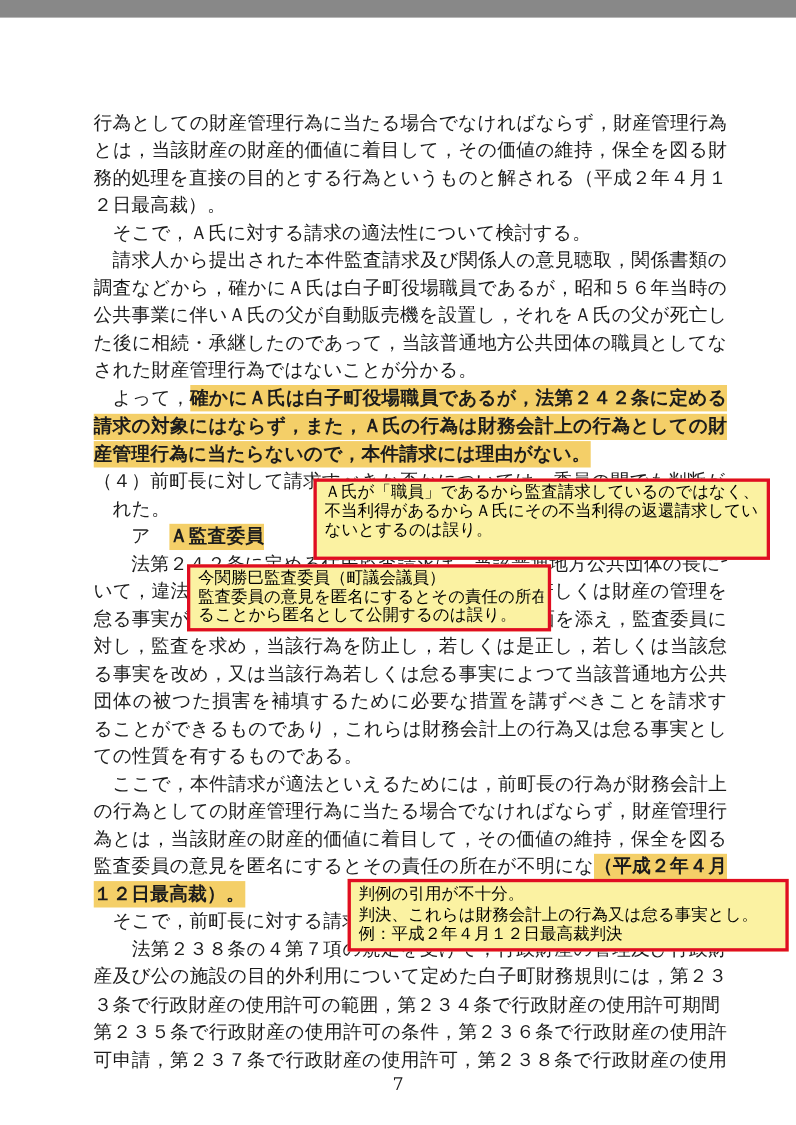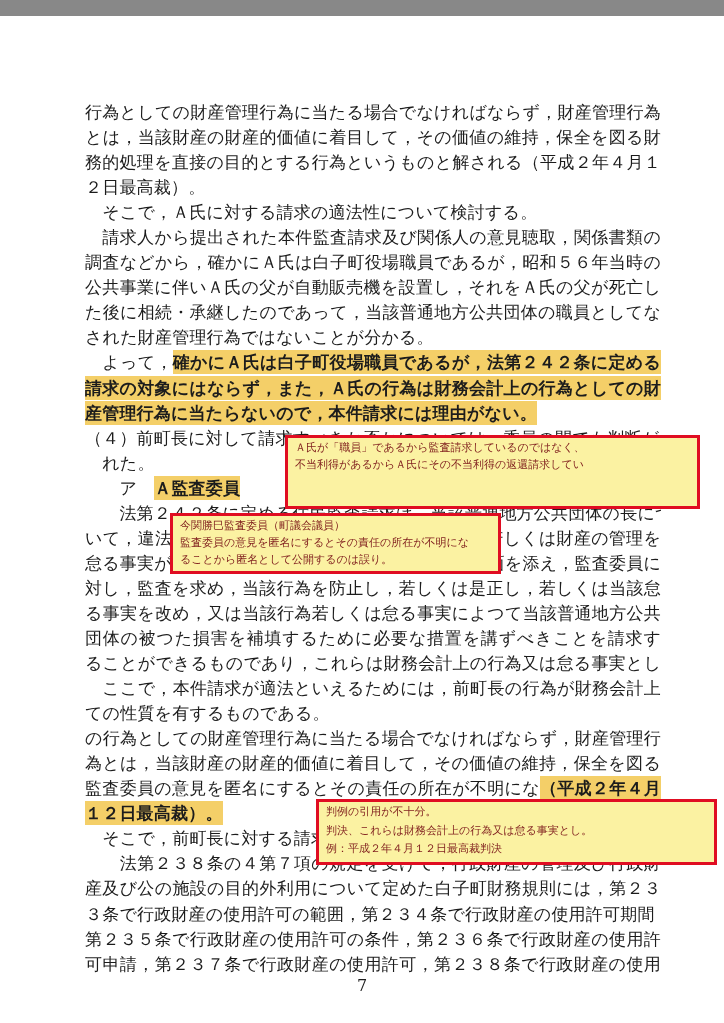--- a/index.html
+++ b/index.html
@@ -29,22 +29,22 @@
     letter-spacing:0.2px;
   }
   .line.short{text-align:right;text-align-last:left;-moz-text-align-last:left;}
   .hl{background:var(--hl);padding:2px 0;font-weight:bold;}
   .callout{
     position:absolute;
     box-sizing:border-box;
     background:var(--callout-bg);
     border:3px solid var(--callout-border);
     font-family:"DejaVu Sans","Liberation Sans",sans-serif;
-    font-size:11px;
-    color:#7f1d1d;
+    font-size:15px;
+    color:#000000;
     padding:1px 4px 1px 7px;
     z-index:5;
   }
   #callout-1{left:285px;top:419px;width:415px;height:74px;}
   #callout-2{left:170px;top:497px;width:331px;height:61px;}
   #callout-3{left:316px;top:783px;width:401px;height:66px;}
   #callout-1 .ann-line,#callout-2 .ann-line{line-height:17px;height:17px;white-space:nowrap;overflow:hidden;}
   #callout-3 .ann-line{line-height:18.5px;height:18.5px;white-space:nowrap;overflow:hidden;}
   .page-number{
     position:absolute;left:0;top:957px;width:724px;
@@ -72,37 +72,38 @@
       <div class="line"><span>（４）前町長に対して請求すべきか否かについては，委員の間でも判断が分か</span></div>
       <div class="line short"><span>　れた。</span></div>
       <div class="line short"><span>　　ア　</span><span class="hl">Ａ監査委員</span></div>
       <div class="line"><span>　　法第２４２条に定める住民監査請求は，当該普通地方公共団体の長につ</span></div>
       <div class="line"><span>いて，違法若しくは不当に公金の賦課若しくは徴収若しくは財産の管理を</span></div>
       <div class="line"><span>怠る事実があると認めるときは，これらを証する書面を添え，監査委員に</span></div>
       <div class="line"><span>対し，監査を求め，当該行為を防止し，若しくは是正し，若しくは当該怠</span></div>
       <div class="line"><span>る事実を改め，又は当該行為若しくは怠る事実によつて当該普通地方公共</span></div>
       <div class="line"><span>団体の被つた損害を補填するために必要な措置を講ずべきことを請求す</span></div>
       <div class="line"><span>ることができるものであり，これらは財務会計上の行為又は怠る事実とし</span></div>
+      <div class="line short"><span>ての性質を有するものである。</span></div>
       <div class="line"><span>　ここで，本件請求が適法といえるためには，前町長の行為が財務会計上</span></div>
-      <div class="line short"><span>ての性質を有するものである。</span></div>
       <div class="line"><span>の行為としての財産管理行為に当たる場合でなければならず，財産管理行</span></div>
       <div class="line"><span>為とは，当該財産の財産的価値に着目して，その価値の維持，保全を図る</span></div>
       <div class="line"><span>監査委員の意見を匿名にするとその責任の所在が不明にな</span><span class="hl">（平成２年４月</span></div>
       <div class="line short"><span class="hl">１２日最高裁）。</span></div>
       <div class="line short"><span>　そこで，前町長に対する請求の適法性について検討する。</span></div>
       <div class="line"><span>　　法第２３８条の４第７項の規定を受けて，行政財産の管理及び行政財</span></div>
       <div class="line"><span>産及び公の施設の目的外利用について定めた白子町財務規則には，第２３</span></div>
       <div class="line"><span>３条で行政財産の使用許可の範囲，第２３４条で行政財産の使用許可期間，</span></div>
       <div class="line"><span>第２３５条で行政財産の使用許可の条件，第２３６条で行政財産の使用許</span></div>
       <div class="line"><span>可申請，第２３７条で行政財産の使用許可，第２３８条で行政財産の使用</span></div>
     </div>
 
   <div class="callout" id="callout-1">
       <div class="ann-line">Ａ氏が「職員」であるから監査請求しているのではなく、</div>
       <div class="ann-line">不当利得があるからＡ氏にその不当利得の返還請求してい</div>
+      <div class="ann-line">ないとするのは誤り。</div>
     </div>
   <div class="callout" id="callout-2">
       <div class="ann-line">今関勝巳監査委員（町議会議員）</div>
       <div class="ann-line">監査委員の意見を匿名にするとその責任の所在が不明にな</div>
       <div class="ann-line">ることから匿名として公開するのは誤り。</div>
     </div>
   <div class="callout" id="callout-3">
       <div class="ann-line">判例の引用が不十分。</div>
       <div class="ann-line">判決、これらは財務会計上の行為又は怠る事実とし。</div>
       <div class="ann-line">例：平成２年４月１２日最高裁判決</div>

